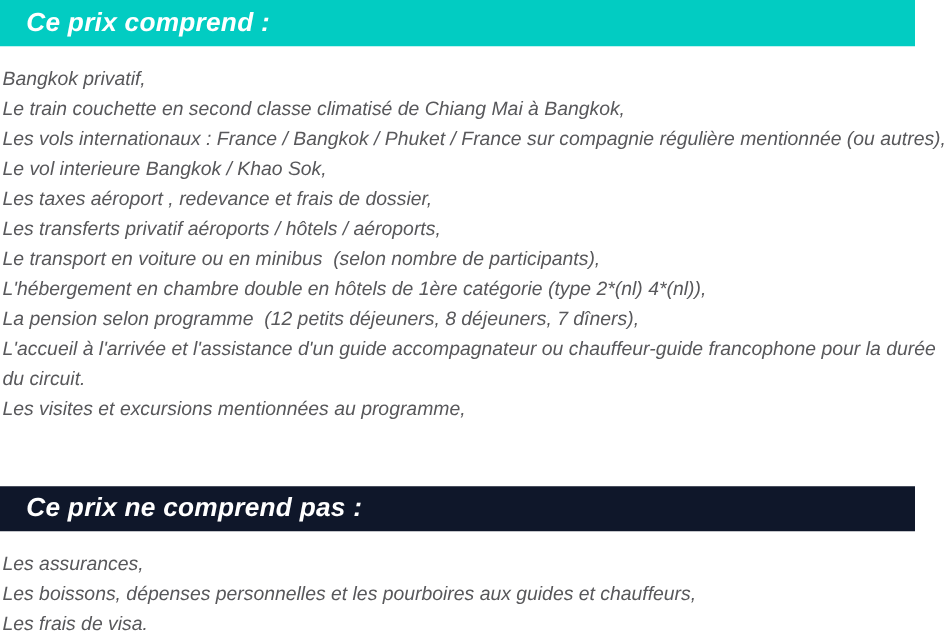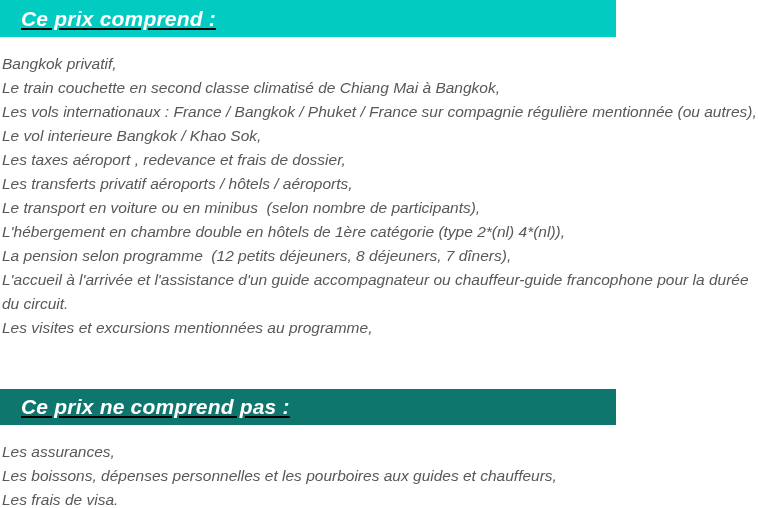--- a/index.html
+++ b/index.html
@@ -8,28 +8,27 @@
     background: #ffffff;
   }
   body {
     width: 758px;
     height: 508px;
     overflow: hidden;
     font-family: "Liberation Sans", "DejaVu Sans", sans-serif;
     position: relative;
   }
   .section-bar {
-    width: 616px;
+    width: 732px;
     height: 37px;
     background: #02CCC2;
     display: flex;
     align-items: center;
     box-sizing: border-box;
     padding-left: 21px;
-    text-decoration: underline;
   }
   .section-bar h2 {
     margin: 0;
     font-size: 21px;
     font-weight: bold;
     font-style: italic;
     color: #ffffff;
     letter-spacing: 0.2px;
   }
   .price-list {
@@ -69,21 +68,21 @@
       <div class="line">Les transferts privatif aéroports / hôtels / aéroports,</div>
       <div class="line">Le transport en voiture ou en minibus  (selon nombre de participants),</div>
       <div class="line">L'hébergement en chambre double en hôtels de 1ère catégorie (type 2*(nl) 4*(nl)),</div>
       <div class="line">La pension selon programme  (12 petits déjeuners, 8 déjeuners, 7 dîners),</div>
       <div class="line">L'accueil à l'arrivée et l'assistance d'un guide accompagnateur ou chauffeur-guide francophone pour la durée du circuit.</div>
       <div class="line">Les visites et excursions mentionnées au programme,</div>
     </div>
 </section>
 
 <section id="section-excluded">
-  <div class="section-bar" style="background: #0f766e;">
+  <div class="section-bar" style="background: #0f172a;">
     <h2 style="color: rgb(255, 255, 255);">Ce prix ne comprend pas :</h2>
   </div>
   <div class="price-list" style="color: rgb(88, 88, 91);">
       <div class="line">Les assurances,</div>
       <div class="line">Les boissons, dépenses personnelles et les pourboires aux guides et chauffeurs,</div>
       <div class="line">Les frais de visa.</div>
     </div>
 </section>
 
 </body></html>

